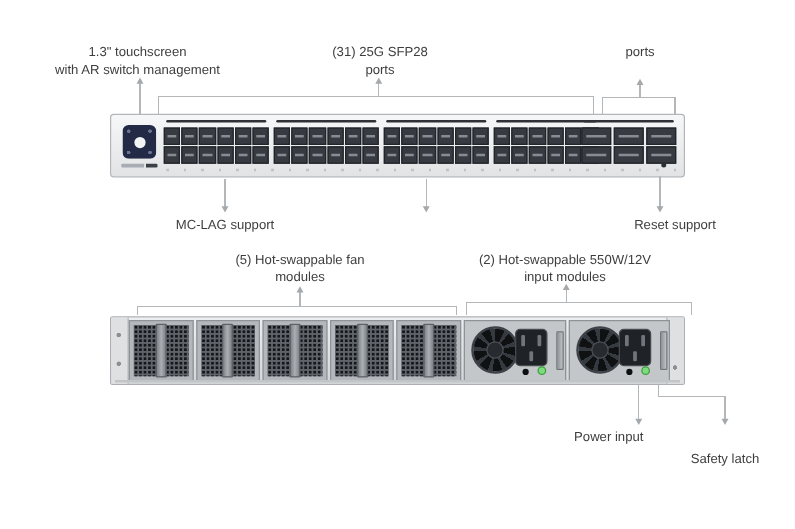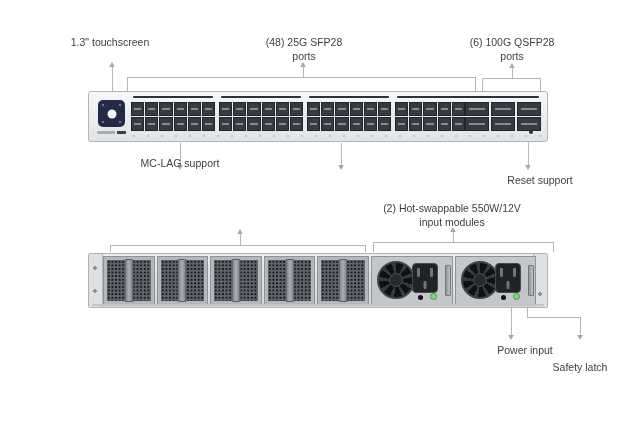--- a/index.html
+++ b/index.html
@@ -120,27 +120,27 @@
       <polygon points="180,170 177.2,165 182.8,165"></polygon>
       <polygon points="341,170 338.2,165 343.8,165"></polygon>
       <polygon points="528,170 525.2,165 530.8,165"></polygon>
       <polygon points="511,340 508.2,335 513.8,335"></polygon>
       <polygon points="580,340 577.2,335 582.8,335"></polygon>
     </g>
   </svg>
 
   <div class="callout" style="left:110px;top:35px">
     <div>1.3" touchscreen</div>
+    <div>with AR switch management</div>
   </div>
   <div class="callout" style="left:304px;top:35px">
-    <div>(48) 25G SFP28</div>
+    <div>(31) 25G SFP28</div>
     <div>ports</div>
   </div>
   <div class="callout" style="left:512px;top:35px">
-    <div>(6) 100G QSFP28</div>
     <div>ports</div>
   </div>
 
   <div class="front-switch">
     <div class="screen"></div>
     <div class="branding"></div>
     <div class="vent" style="left:44px;width:80px"></div>
     <div class="vent" style="left:132px;width:80px"></div>
     <div class="vent" style="left:220px;width:80px"></div>
     <div class="vent" style="left:308px;width:80px"></div>
@@ -224,27 +224,31 @@
         <div class="port-row">
           <div class="cage qsfp-cage"></div>
           <div class="cage qsfp-cage"></div>
           <div class="cage qsfp-cage"></div>
         </div>
       </div>
     <div class="port-numbers"></div>
     <div class="reset-btn"></div>
   </div>
 
-  <div class="callout" style="left:180px;top:156px">
+  <div class="callout" style="left:180px;top:173px">
     <div>MC-LAG support</div>
   </div>
   <div class="callout" style="left:540px;top:173px">
     <div>Reset support</div>
   </div>
 
+  <div class="callout" style="left:240px;top:201px">
+    <div>(5) Hot-swappable fan</div>
+    <div>modules</div>
+  </div>
   <div class="callout" style="left:452px;top:201px">
     <div>(2) Hot-swappable 550W/12V</div>
     <div>input modules</div>
   </div>
 
   <div class="rear-switch">
     <div class="ear ear-left"></div>
     <div class="ear ear-right"></div>
     <div class="fan-bay">
         <div class="fan-module">
@@ -287,20 +291,20 @@
             <div class="pin pin-tr"></div>
             <div class="pin pin-b"></div>
           </div>
           <div class="psu-button"></div>
           <div class="psu-led"></div>
           <div class="psu-latch"></div>
         </div>
       </div>
   </div>
 
-  <div class="callout" style="left:525px;top:343px">
+  <div class="callout" style="left:487px;top:343px">
     <div>Power input</div>
   </div>
   <div class="callout" style="left:580px;top:360px">
     <div>Safety latch</div>
   </div>
 
 </div>
 
 </body></html>

